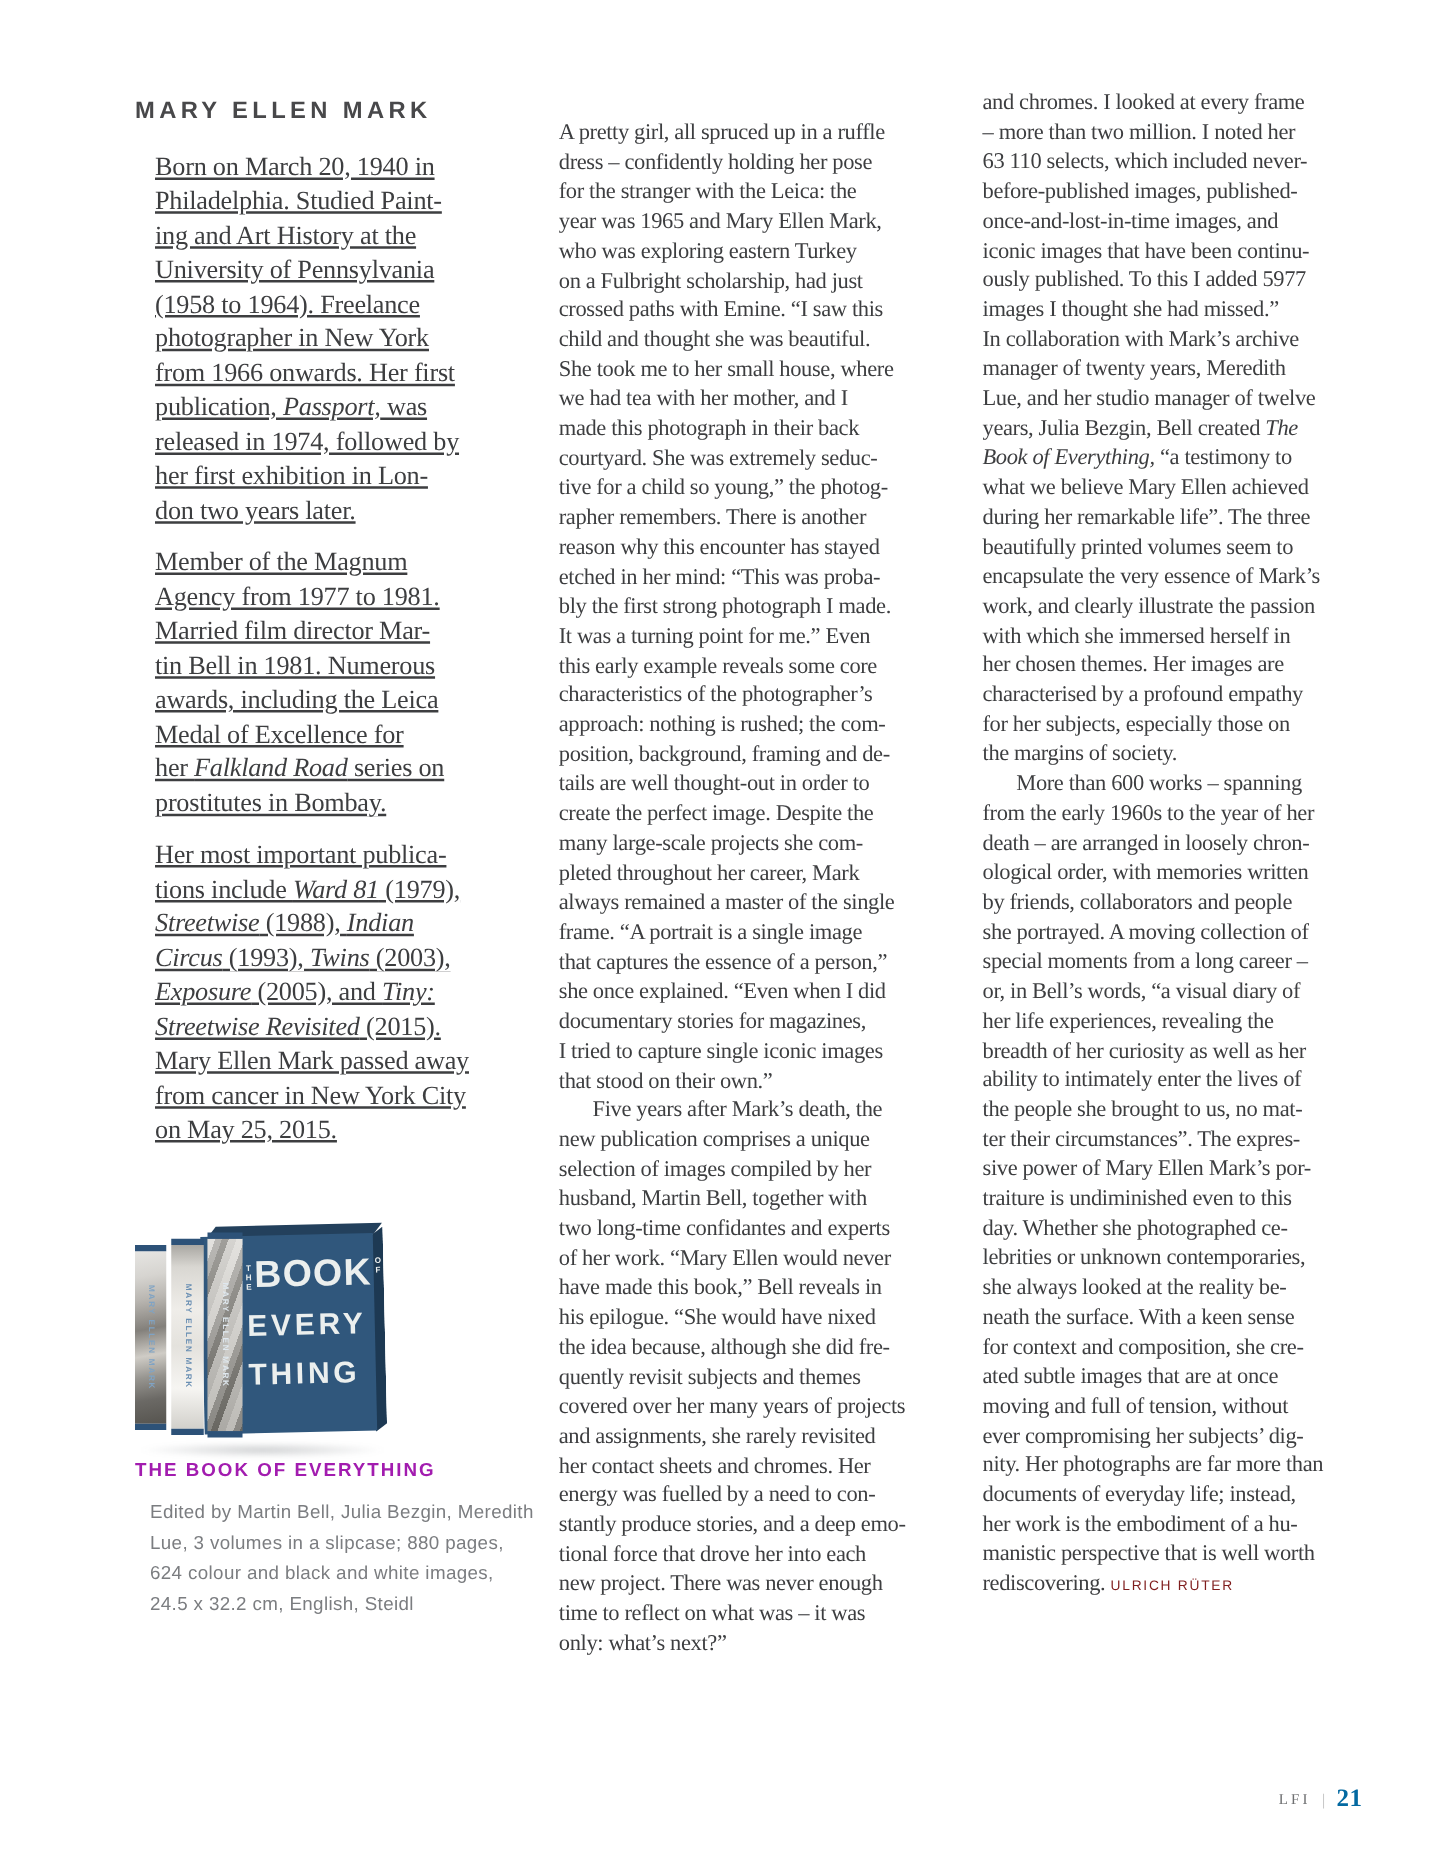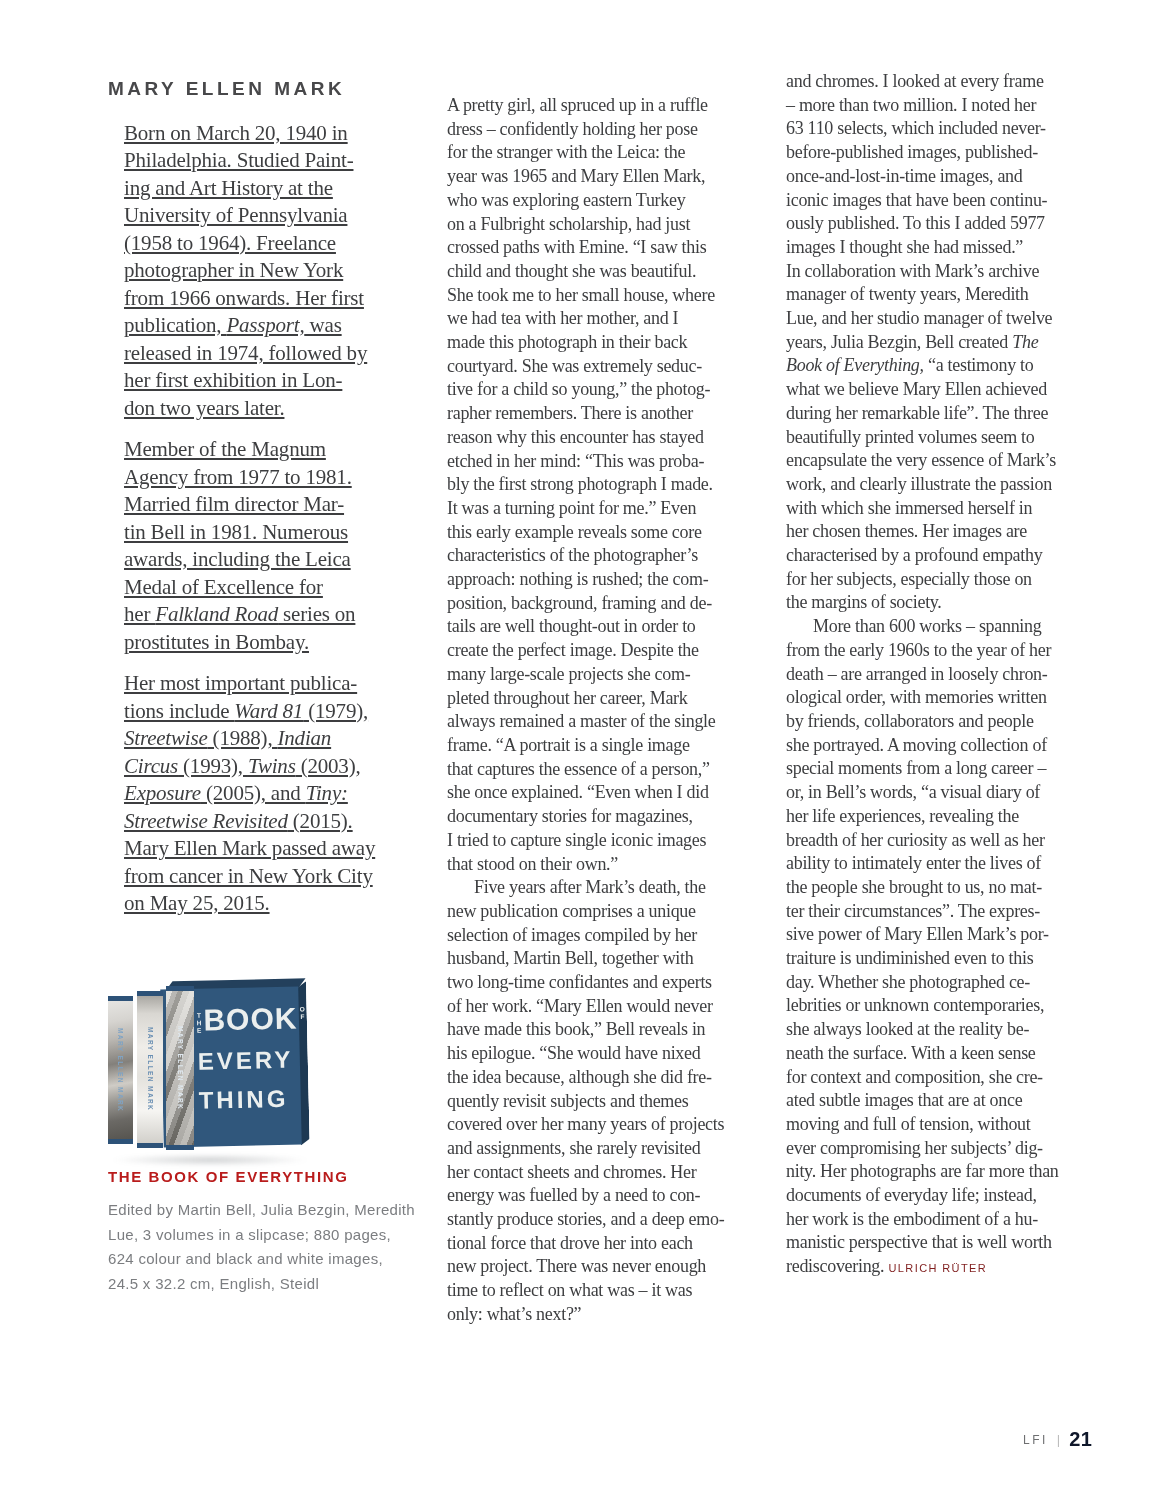--- a/index.html
+++ b/index.html
@@ -56,29 +56,29 @@
     background:linear-gradient(180deg,#a9a7a2 0%,#d9d7d2 12%,#efede9 35%,#e4e2dd 55%,#f6f5f2 78%,#d2d0cb 100%); }
   .spine2 .spine-label { color:#6a8fb3; }
   .spine3 { left:60px; top:14px; width:28px; height:164px;
     background:linear-gradient(180deg, rgba(255,255,255,0.30) 0%, rgba(0,0,0,0.12) 100%),
       repeating-linear-gradient(110deg,#d7d5d0 0 6px,#9c9a95 6px 11px,#77756f 11px 16px,#c3c1bc 16px 22px); }
   .spine3 .spine-label { color:#dfe8ef; }
 
   
   .caption { position:absolute; left:108px; top:1168px; width:334px;
     font-family:"Liberation Sans","DejaVu Sans",sans-serif; }
-  .caption h2 { font-size:15px; font-weight:700; letter-spacing:1.6px; color:#b91c1c; margin:0 0 13px 0; }
-  .caption p { font-size:15px; line-height:24.5px; color:#7b7d80; margin:0; white-space:pre-line; letter-spacing:0.3px; }
+  .caption h2 { font-size:15px; font-weight:700; letter-spacing:1.6px; color:#a21caf; margin:0 0 13px 0; }
+  .caption p { font-size:15px; line-height:24.5px; color:#7b7d80; margin:12px; white-space:pre-line; letter-spacing:0.3px; }
 
   
   .footer { position:absolute; left:1023px; top:1428px; display:flex; align-items:center; gap:9px;
-    font-family:Liberation Sans, sans-serif; }
+    font-family:Liberation Serif, serif; }
   .footer .lfi { font-size:12px; letter-spacing:2.5px; color:#6e6f71; }
   .footer .sep { font-size:13px; color:#bcbcbc; }
-  .footer .num { font-size:20px; font-weight:700; color:#0f172a; letter-spacing:0.5px; }
+  .footer .num { font-size:20px; font-weight:700; color:#0369a1; letter-spacing:0.5px; }
   i { font-style:italic; }
 </style>
 </head>
 <body>
 
 <div>
 
   <aside class="col col1">
     <h1>MARY ELLEN MARK</h1>
     <p class="bio">Born on March 20, 1940 in

